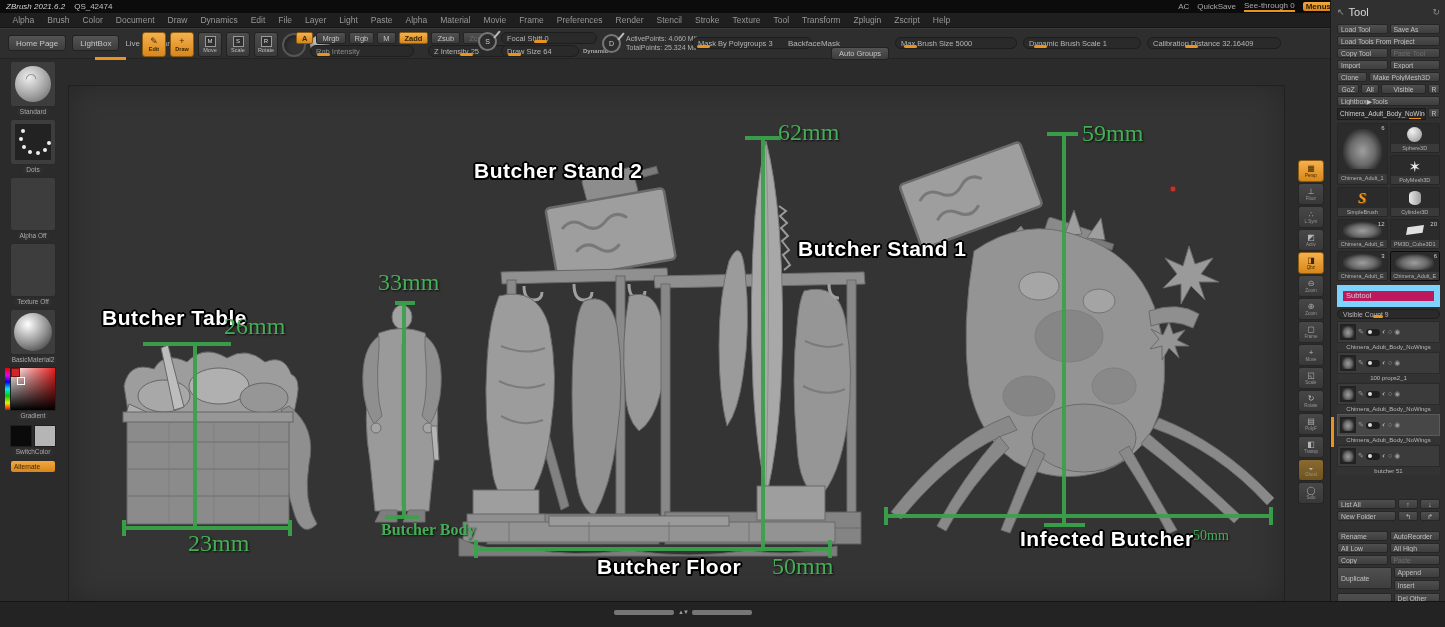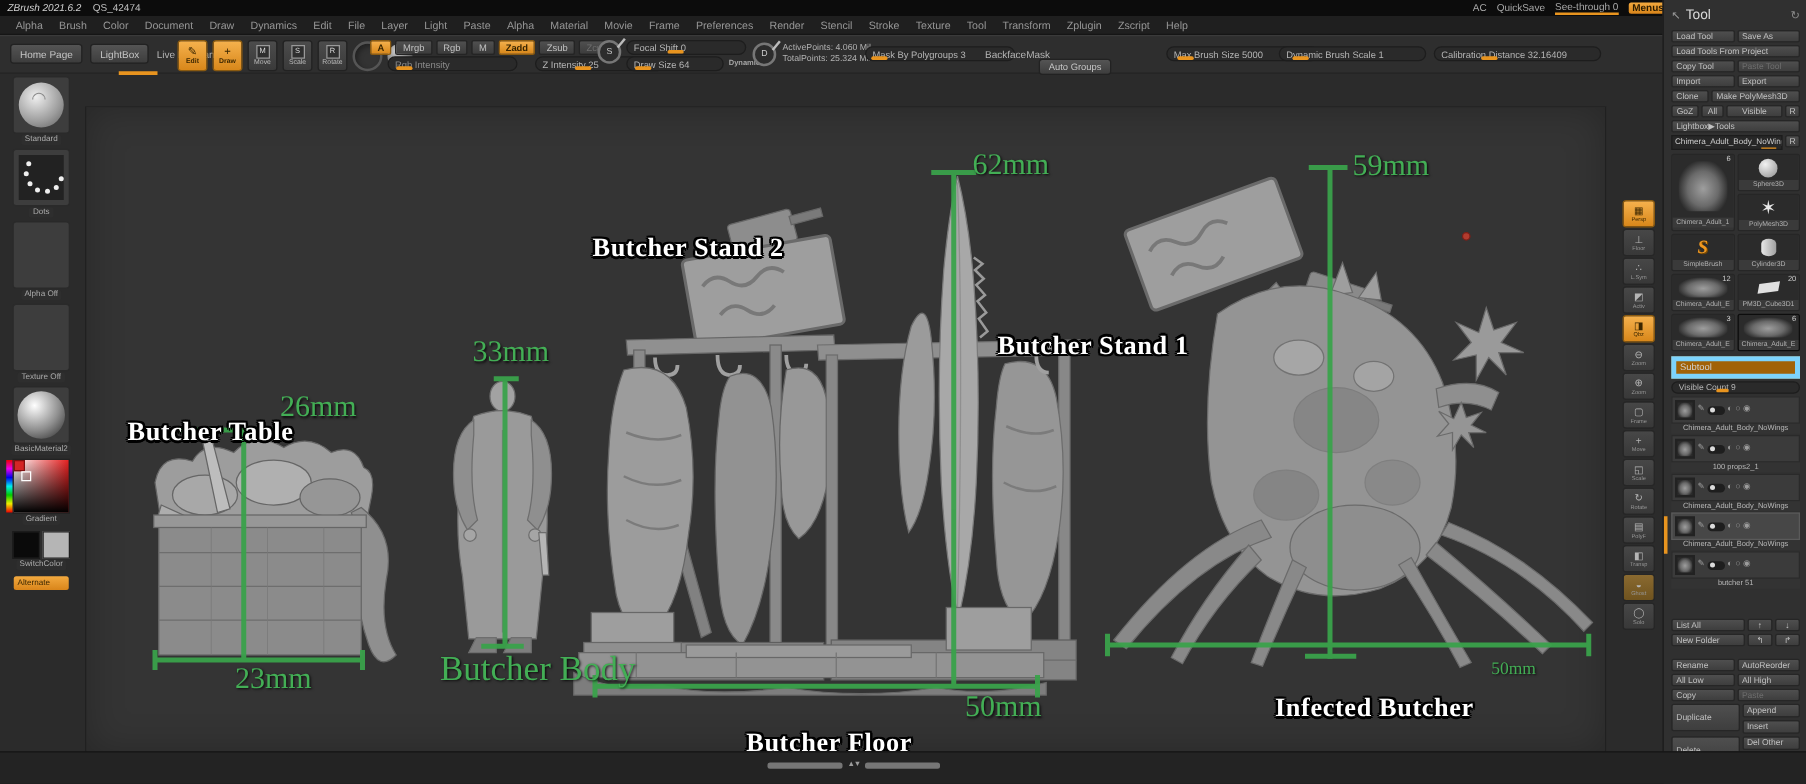--- a/index.html
+++ b/index.html
@@ -78,27 +78,27 @@
   .picker .mark{position:absolute;left:6px;top:9px;width:6px;height:6px;border:1px solid #fff;background:transparent;}
   .picker .cur{position:absolute;left:0px;top:0px;width:7px;height:7px;background:#d42525;border:1px solid #801010;}
   .swatches{display:flex;gap:2px;margin-top:2px;}
   .swatches i{width:20px;height:20px;border:1px solid #1f1f1f;display:block;}
   .alt-btn{width:44px;height:11px;background:linear-gradient(#f2a93f,#d9851a);color:#3a2600;
            font-size:6.5px;line-height:11px;text-align:left;padding-left:3px;box-sizing:border-box;border-radius:2px;margin-top:2px;}
   
   .canvas{position:absolute;left:68px;top:85px;width:1215px;height:516px;background:#343434;
           border:1px solid #202020;box-shadow:inset 0 0 30px rgba(0,0,0,.25);}
   .canvas svg{position:absolute;left:0;top:0;}
-  .mlabel{position:absolute;font-family:Liberation Serif, serif;font-weight:600;color:#fff;
+  .mlabel{position:absolute;font-family:Liberation Sans, sans-serif;font-weight:600;color:#fff;
           font-size:21px;line-height:1;white-space:nowrap;letter-spacing:.5px;
           text-shadow:2px 0 0 #000,-2px 0 0 #000,0 2px 0 #000,0 -2px 0 #000,
-                      1.5px 1.5px 0 #000,-1.5px -1.5px 0 #000,1.5px -1.5px 0 #000,-1.5px 1.5px 0 #000;margin-top:28px;}
+                      1.5px 1.5px 0 #000,-1.5px -1.5px 0 #000,1.5px -1.5px 0 #000,-1.5px 1.5px 0 #000;}
   .mgreen{position:absolute;font-family:"Liberation Serif",serif;color:#43ae55;font-size:24px;
           line-height:1;white-space:nowrap;text-shadow:1px 1px 2px rgba(0,0,0,.8);}
-  .mgreen.lbl{font-size:28px;font-weight:400;}
+  .mgreen.lbl{font-size:16px;font-weight:700;margin-left:29px;}
   .mgreen.sm{font-size:14px;}
   
   .right-shelf{position:absolute;left:1297px;top:160px;width:28px;display:flex;
                flex-direction:column;gap:1px;align-items:center;}
   .rsbtn{width:24px;height:20px;background:linear-gradient(#474747,#383838);border:1px solid #262626;
          border-radius:3px;display:flex;flex-direction:column;align-items:center;justify-content:center;}
   .rsbtn .g{font-size:8px;line-height:9px;color:#b5b5b5;}
   .rsbtn .l{font-size:4.5px;line-height:5px;color:#969696;}
   .rsbtn.on{background:linear-gradient(#f5b14d,#d8871a);border-color:#8a5a10;}
   .rsbtn.on .g,.rsbtn.on .l{color:#3a2600;}
@@ -131,21 +131,21 @@
   .tthumb .badge:empty{display:none;}
   .tlabel{font-size:5.5px;color:#b3b3b3;background:#3a3a3a;text-align:center;height:8px;line-height:8px;
           white-space:nowrap;overflow:hidden;}
   .blob{width:80%;height:80%;background:radial-gradient(ellipse at 50% 55%,#9e9e9e 0%,#6a6a6a 45%,#2b2b2b 75%);}
   .sph{width:15px;height:15px;border-radius:50%;background:radial-gradient(circle at 35% 30%,#f2f2f2,#8e8e8e);}
   .star{color:#e8e8e8;font-size:15px;line-height:15px;}
   .sbr{font-family:"Liberation Serif",serif;font-style:italic;font-weight:bold;font-size:15px;color:#f09820;
        text-shadow:1px 1px 0 #7a4a00;}
   .cyl{width:12px;height:14px;background:linear-gradient(90deg,#e8e8e8,#9f9f9f);border-radius:6px/4px;}
   .slab{width:16px;height:8px;background:#e0e0e0;transform:skewX(-18deg) rotate(-8deg);}
-  .sub-header{font-size:7.5px;color:#d0d0d0;background:#a16207;border:4px solid #7dd3fc;height:10px;
+  .sub-header{font-size:7.5px;color:#d0d0d0;background:#be185d;border:6px solid #7dd3fc;height:10px;
               line-height:9px;padding:0 3px;margin-bottom:2px;}
   .st-list{position:relative;margin-bottom:2px;}
   .selbar{position:absolute;left:-6px;top:96px;width:3px;height:30px;background:#e8941f;}
   .st-item{margin-bottom:1px;}
   .st-row{display:flex;align-items:center;gap:2px;background:#3b3b3b;border:1px solid #2a2a2a;height:20px;
           padding:0 2px;}
   .st-item.sel .st-row{background:#474747;border-color:#5a5a5a;}
   .st-thumb{width:16px;height:16px;background:#222;display:flex;align-items:center;justify-content:center;}
   .st-ic{font-size:7px;color:#9c9c9c;line-height:8px;}
   .pill{width:14px;height:7px;background:#1e1e1e;border-radius:4px;position:relative;}
@@ -287,21 +287,21 @@
         <div>ActivePoints: 4.060 Mil</div>
         <div>TotalPoints: 25.324 Mil</div>
       </div>
     </div>
     <span class="slider" style="position:absolute;left:692px;top:8px;width:120px;">
       <span>Mask By Polygroups 3</span>
       <span class="tick" style="left:4px;"></span>
     </span>
     <span class="btn-flat" style="position:absolute;left:788px;top:6px;">BackfaceMask</span>
     <span class="btn3d" style="position:absolute;left:831px;top:18px;height:13px;font-size:7.5px;">Auto Groups</span>
-    <span class="slider" style="position:absolute;left:933px;top:8px;width:122px;">
+    <span class="slider" style="position:absolute;left:895px;top:8px;width:122px;">
       <span>Max Brush Size 5000</span>
       <span class="tick" style="left:8px;"></span>
     </span>
     <span class="slider" style="position:absolute;left:1023px;top:8px;width:118px;">
       <span>Dynamic Brush Scale 1</span>
       <span class="tick" style="left:10px;"></span>
     </span>
     <span class="slider" style="position:absolute;left:1147px;top:8px;width:134px;">
       <span>Calibration Distance 32.16409</span>
       <span class="tick" style="left:28%;"></span>

